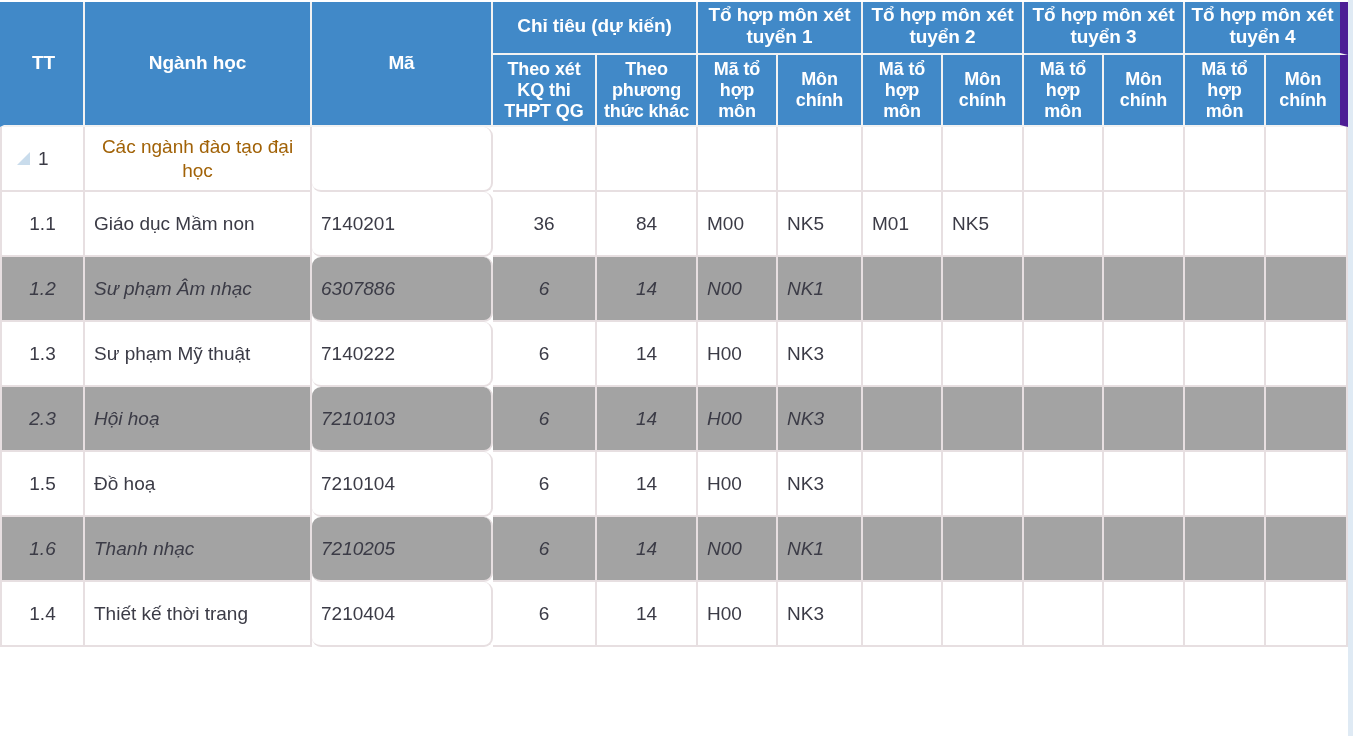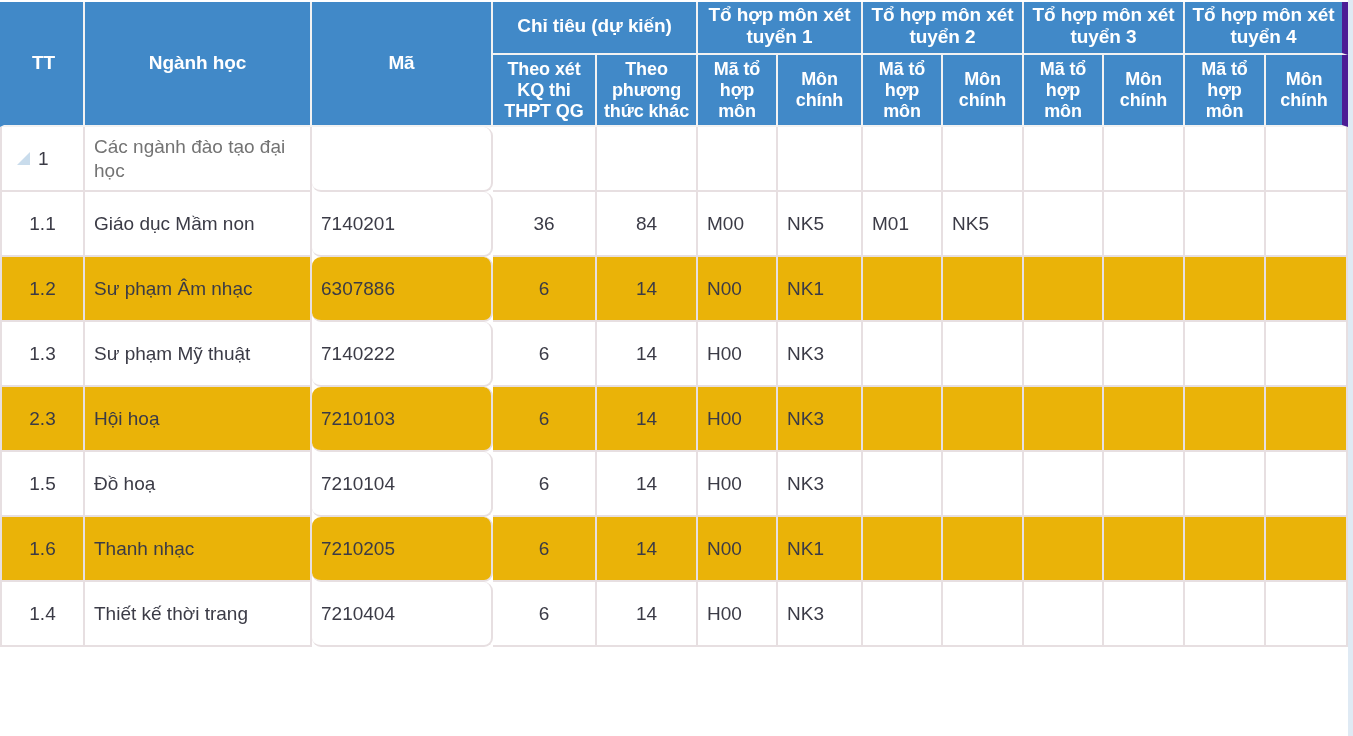--- a/index.html
+++ b/index.html
@@ -37,53 +37,53 @@
     text-align: center;
     vertical-align: middle;
     font-size: 19px;
     line-height: 1.18;
     padding: 4px 3px;
     border-right: 2px solid #f2f2f2;
     border-bottom: 2px solid #f2f2f2;
     box-sizing: border-box;
     letter-spacing: -0.1px;
   }
-  thead th.last-col { border-right: 6px solid #4c1d95; }
+  thead th.last-col { border-right: 8px solid #4c1d95; }
   thead th.tall { font-size: 19px; }
   thead th.sub   { font-size: 18px; line-height: 1.16; }
 
   
   tbody td {
     font-size: 19px;
     color: #3b3b46;
     background: #ffffff;
     border-right: 2px solid #e7dfe1;
     border-bottom: 2px solid #e7dfe1;
     padding: 6px 9px;
     height: 65px;
     vertical-align: middle;
     box-sizing: border-box;
     line-height: 1.25;
     overflow: hidden;
     white-space: nowrap;
   }
-  tbody tr.alt td { background: #eab308; }
+  tbody tr.alt td { background: #a3a3a3; font-style: italic; }
 
   td.c-tt     { text-align: center; white-space: nowrap; }
   td.c-name   { text-align: left;  white-space: normal; }
   td.c-code   { text-align: left; border-radius: 9px; }
   td.c-num    { text-align: center; }
   td.c-comb   { text-align: left; }
 
   tbody tr td:first-child { border-left: 2px solid #e7dfe1; }
   thead tr:first-child th:first-child { border-left: 4px solid #f9a8d4; }
   thead tr:first-child th:first-child.corner { border-left-color: #4189C8; }
 
   
-  tr.group-row td.c-name { white-space: normal; color: #737373; }
+  tr.group-row td.c-name { white-space: normal; color: #a16207; text-align: center; }
   .tt-wrap {
     display: flex;
     align-items: center;
     justify-content: flex-start;
     gap: 8px;
     padding-left: 6px;
   }
   .collapse-triangle {
     width: 0; height: 0;
     border-style: solid;

